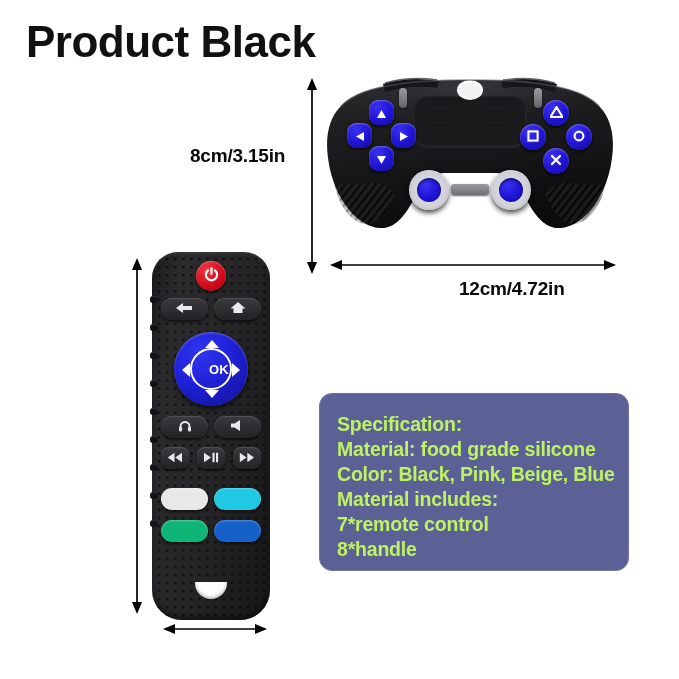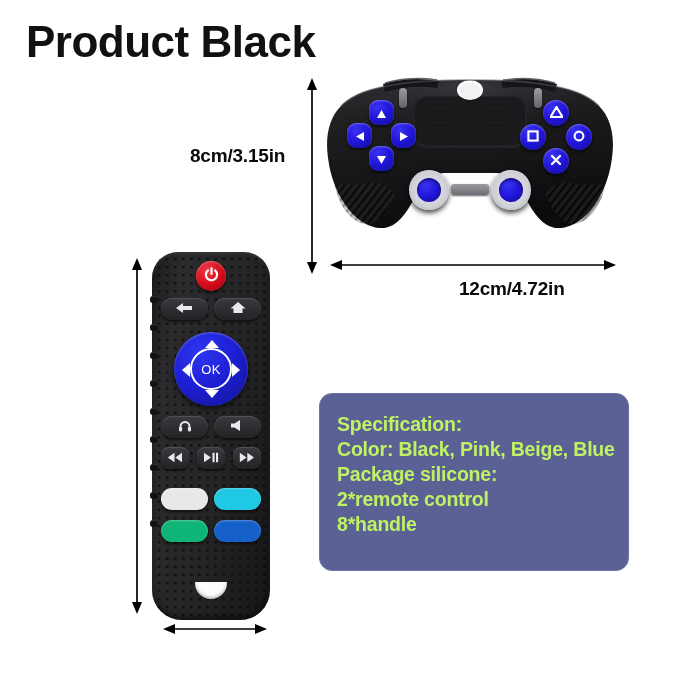--- a/index.html
+++ b/index.html
@@ -98,23 +98,23 @@
     position:absolute;left:22px;top:80px;width:74px;height:74px;
     border-radius:50%;
     background:radial-gradient(circle at 35% 28%,#2f36f0 0%,#1d1fd4 48%,#10128e 100%);
     box-shadow:0 3px 5px rgba(0,0,0,.6),inset 0 1px 2px rgba(255,255,255,.3);
   }
   .dpad-ring{
     position:absolute;left:16px;top:16px;width:42px;height:42px;
     border:2.6px solid #ffffff;border-radius:50%;box-sizing:border-box;
   }
   .ok-text{
-    position:absolute;left:0;top:0;width:74px;height:74px;
-    display:flex;align-items:center;justify-content:center;
-    color:#ffffff;font-size:13px;font-weight:normal;letter-spacing:.3px;
+    position:absolute;left:8px;top:0;width:74px;height:74px;
+    display:flex;align-items:center;justify-content:center;
+    color:#ffffff;font-size:13px;font-weight:bold;letter-spacing:.3px;
   }
   .dpad-arrow{position:absolute;width:0;height:0;}
   .dp-up{left:31px;top:8px;border-left:7px solid transparent;border-right:7px solid transparent;border-bottom:8px solid #fff;}
   .dp-down{left:31px;top:58px;border-left:7px solid transparent;border-right:7px solid transparent;border-top:8px solid #fff;}
   .dp-left{left:8px;top:31px;border-top:7px solid transparent;border-bottom:7px solid transparent;border-right:8px solid #fff;}
   .dp-right{left:58px;top:31px;border-top:7px solid transparent;border-bottom:7px solid transparent;border-left:8px solid #fff;}
 
   #btn-headphone{left:9px;top:164px;}
   #btn-mute{left:62px;top:164px;}
 
@@ -452,19 +452,20 @@
   </svg>
 
   <svg class="arrow-svg" style="left:163px;top:622px;" width="104" height="14" viewBox="0 0 104 14">
     <line x1="9" y1="7" x2="95" y2="7" stroke="#000" stroke-width="1.7"></line>
     <polygon points="0,7 12,2 12,12" fill="#000"></polygon>
     <polygon points="104,7 92,2 92,12" fill="#000"></polygon>
   </svg>
 
   <div class="spec-box">
     <div class="spec-line">Specification:</div>
+    <div class="spec-line">Material: food grade silicone</div>
     <div class="spec-line">Color: Black, Pink, Beige, Blue</div>
-    <div class="spec-line">Package silicone:</div>
-    <div class="spec-line">2*remote control</div>
+    <div class="spec-line">Material includes:</div>
+    <div class="spec-line">7*remote control</div>
     <div class="spec-line">8*handle</div>
   </div>
 
 </div>
 
 </body></html>

